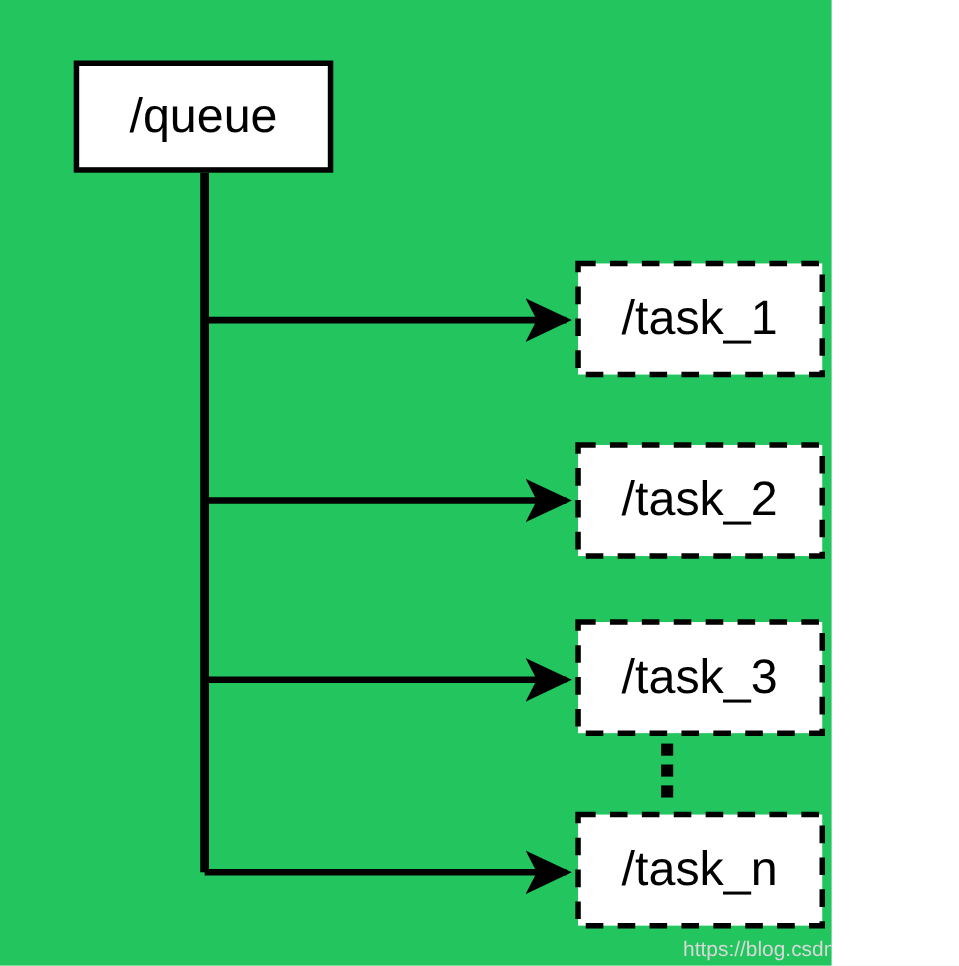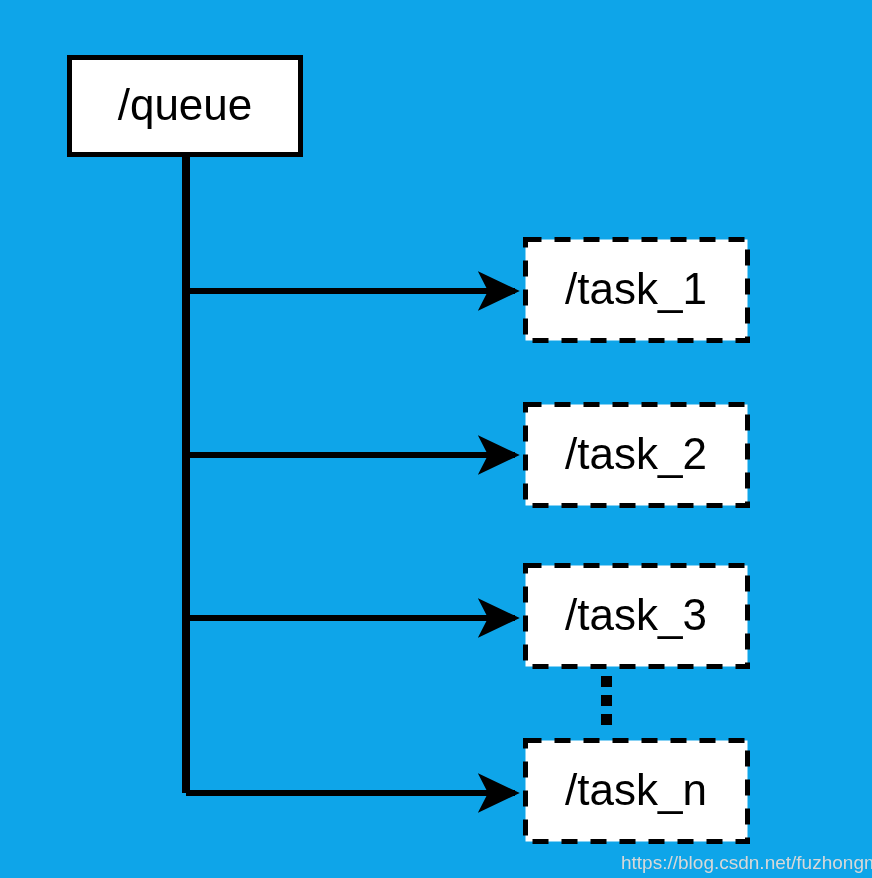--- a/index.html
+++ b/index.html
@@ -6,23 +6,23 @@
   html, body {
     margin: 0;
     padding: 0;
     background: #ffffff;
   }
   body {
     font-family: "Liberation Sans", sans-serif;
   }
   #canvas {
     position: relative;
-    width: 872px;
+    width: 756px;
     height: 878px;
-    background: #0ea5e9;
+    background: #22c55e;
     overflow: hidden;
   }
   #diagram-svg {
     position: absolute;
     top: 0;
     left: 0;
     width: 872px;
     height: 878px;
   }
   .node-text {

